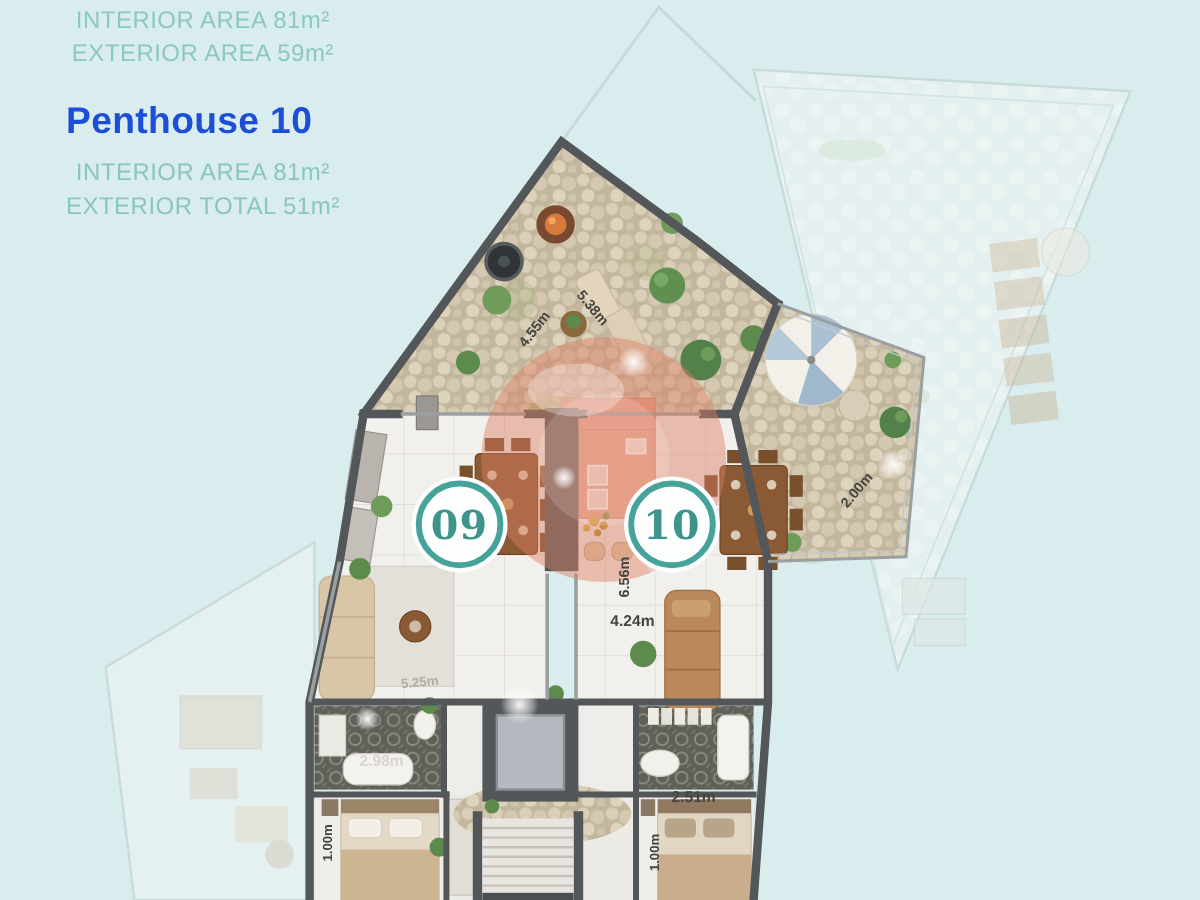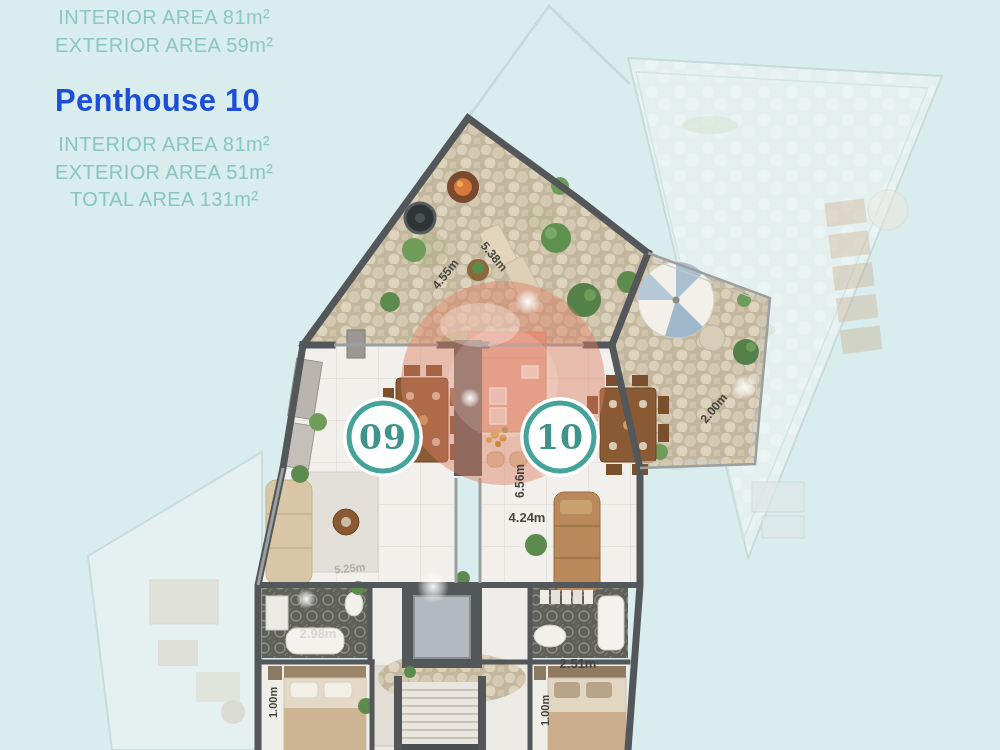--- a/index.html
+++ b/index.html
@@ -20,22 +20,21 @@
 <div id="stage">
 
   <div class="info">
     <div class="grp1">
       <div class="area-line">INTERIOR AREA 81m²</div>
       <div class="area-line">EXTERIOR AREA 59m²</div>
     </div>
     <div class="ph-title">Penthouse 10</div>
     <div class="grp2">
       <div class="area-line">INTERIOR AREA 81m²</div>
-      <div class="area-line">EXTERIOR AREA 51m²</div>
-      <div class="area-line">TOTAL AREA 131m²</div>
+      <div class="area-line">EXTERIOR TOTAL 51m²</div>
     </div>
   </div>
 
   <svg id="plansvg" width="1000" height="750" viewBox="0 0 1000 750">
     <defs>
       <pattern id="stone" width="24" height="24" patternUnits="userSpaceOnUse">
         <rect width="24" height="24" fill="#c2b69d"></rect>
         <circle cx="6" cy="6" r="5.2" fill="#dacfb8"></circle>
         <circle cx="18" cy="9" r="6" fill="#d4c8b1"></circle>
         <circle cx="10" cy="19" r="5.5" fill="#ded3bd"></circle>

